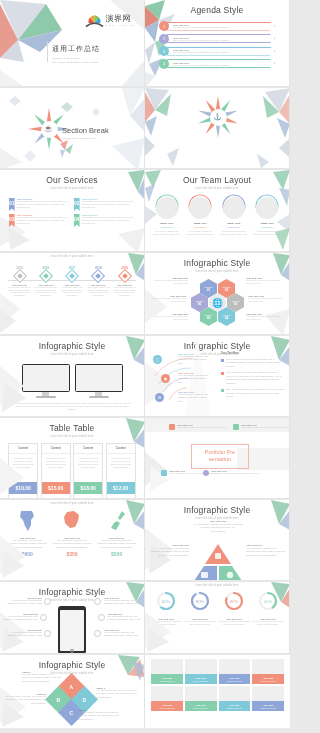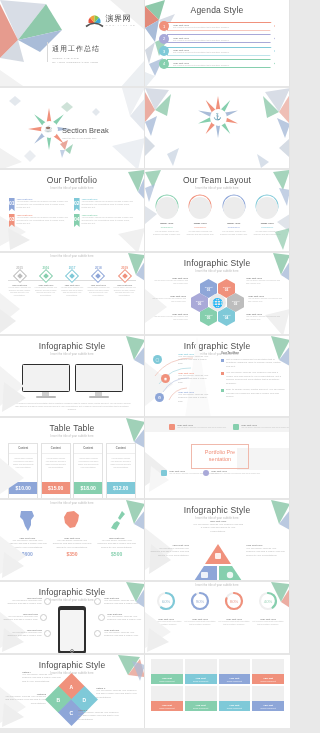--- a/index.html
+++ b/index.html
@@ -325,21 +325,21 @@
   </div>
 
   <div class="slide h83">
     <svg width="145" height="83" style="position:absolute;left:0;top:0">
       <polygon points="128,2 145,0 138,22" fill="#8fc9ab" opacity=".85"></polygon>
       <polygon points="138,22 145,6 145,30" fill="#a9bcd8" opacity=".8"></polygon>
       <polygon points="0,46 26,62 0,76" fill="#f2f2f2"></polygon>
       <polygon points="8,58 30,70 10,80" fill="#ededed"></polygon>
       <polygon points="118,64 145,58 138,83" fill="#f0f0f0"></polygon>
     </svg>
-    <div class="title">Our Portfolio</div>
+    <div class="title">Our Services</div>
     <div class="subtitle">Insert the title of your subtitle here</div>
     <div class="svc-grid" style="margin-top:4px">
       <div class="svc">
         <div class="svc-num" style="background:#8ea6d8">01</div>
         <div class="svc-body">
           <div class="sh" style="color:#8ea6d8">Your Text Here</div>
           <div class="sp">You can simply impress your audience and add a unique zing and appeal to your Presentations. Easy to change colors, photos and Text.</div>
         </div>
       </div>
       <div class="svc">

